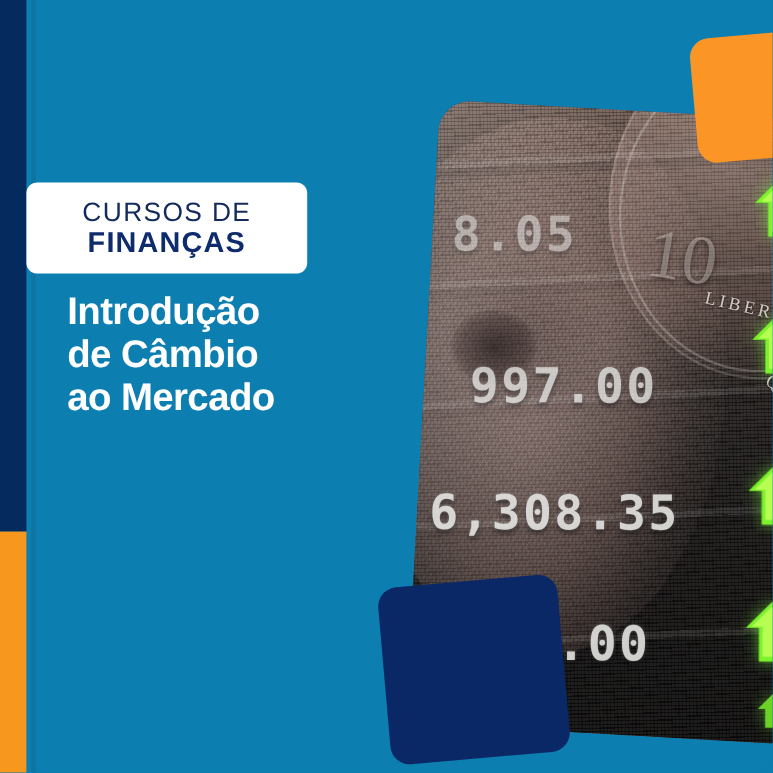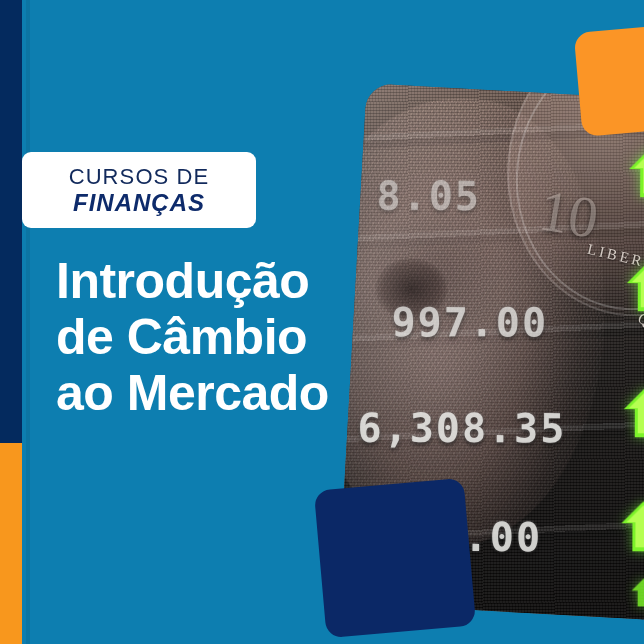--- a/index.html
+++ b/index.html
@@ -259,31 +259,30 @@
     font-weight: 500;
     letter-spacing: 1.1px;
     line-height: 1.05;
   }
   .badge-line2 {
     color: #0e2b6b;
     font-size: 24px;
     font-weight: 700;
     letter-spacing: 1.0px;
     line-height: 1.05;
-    font-style: italic;
   }
 
   
   .headline {
     position: absolute;
     left: 56px;
-    top: 253px;
+    top: 242px;
     width: 340px;
     color: #ffffff;
-    font-size: 50px;
+    font-size: 32px;
     font-weight: 700;
     line-height: 1.12;
     letter-spacing: -0.5px;
   }
   .headline span { display: block; }
 </style>
 </head>
 <body>
 
 <div id="banner">

